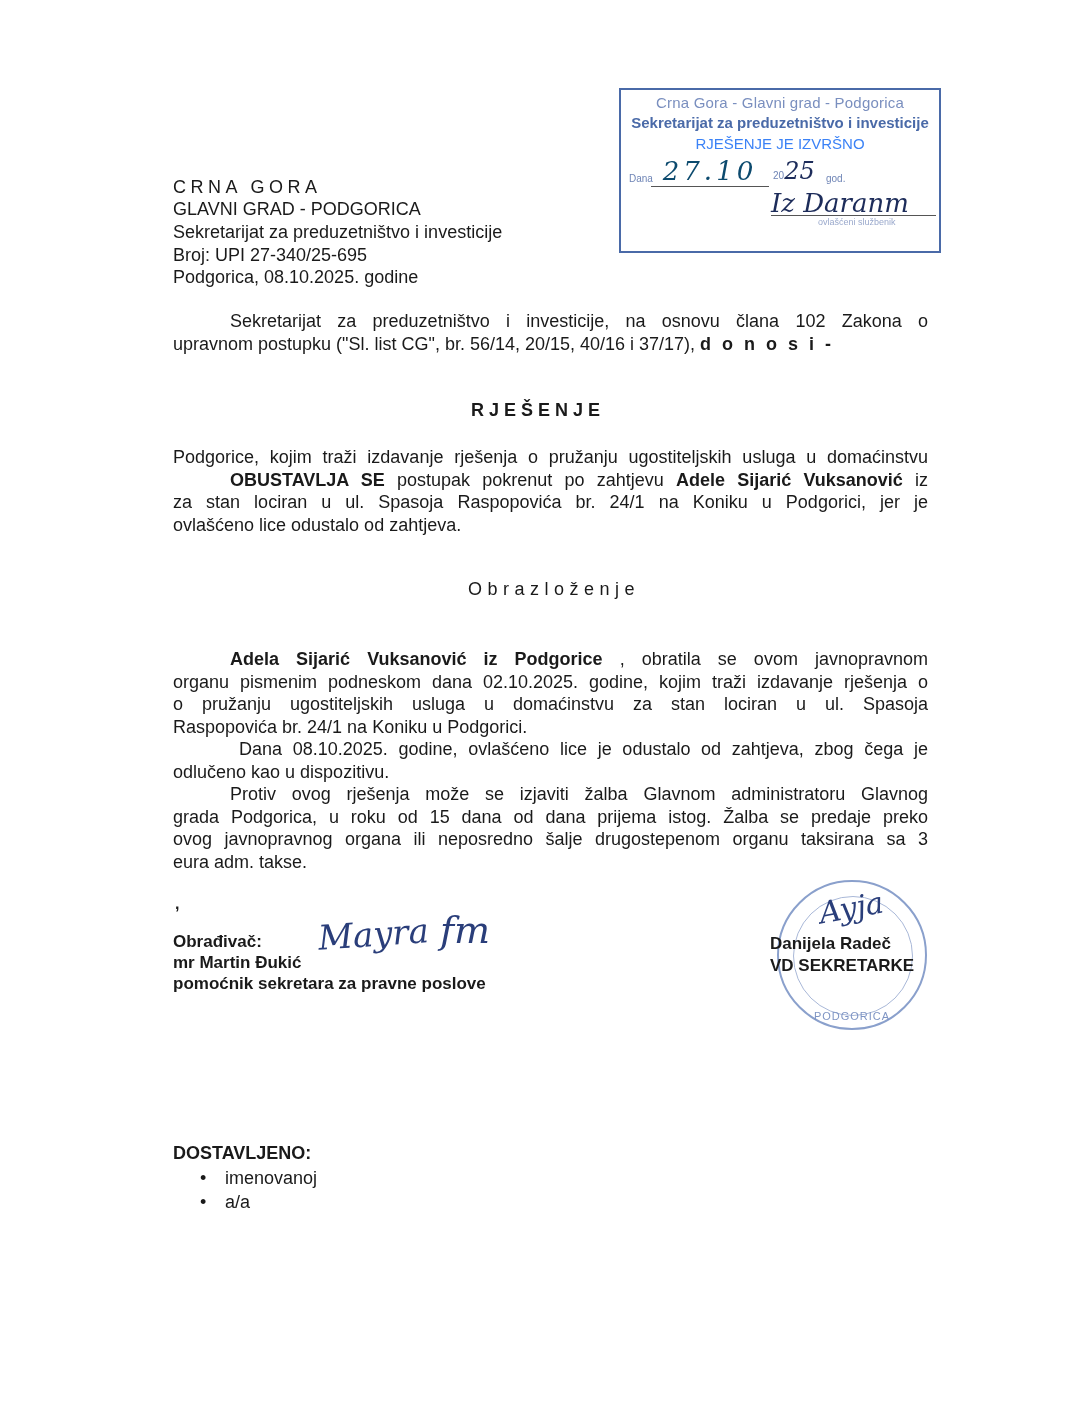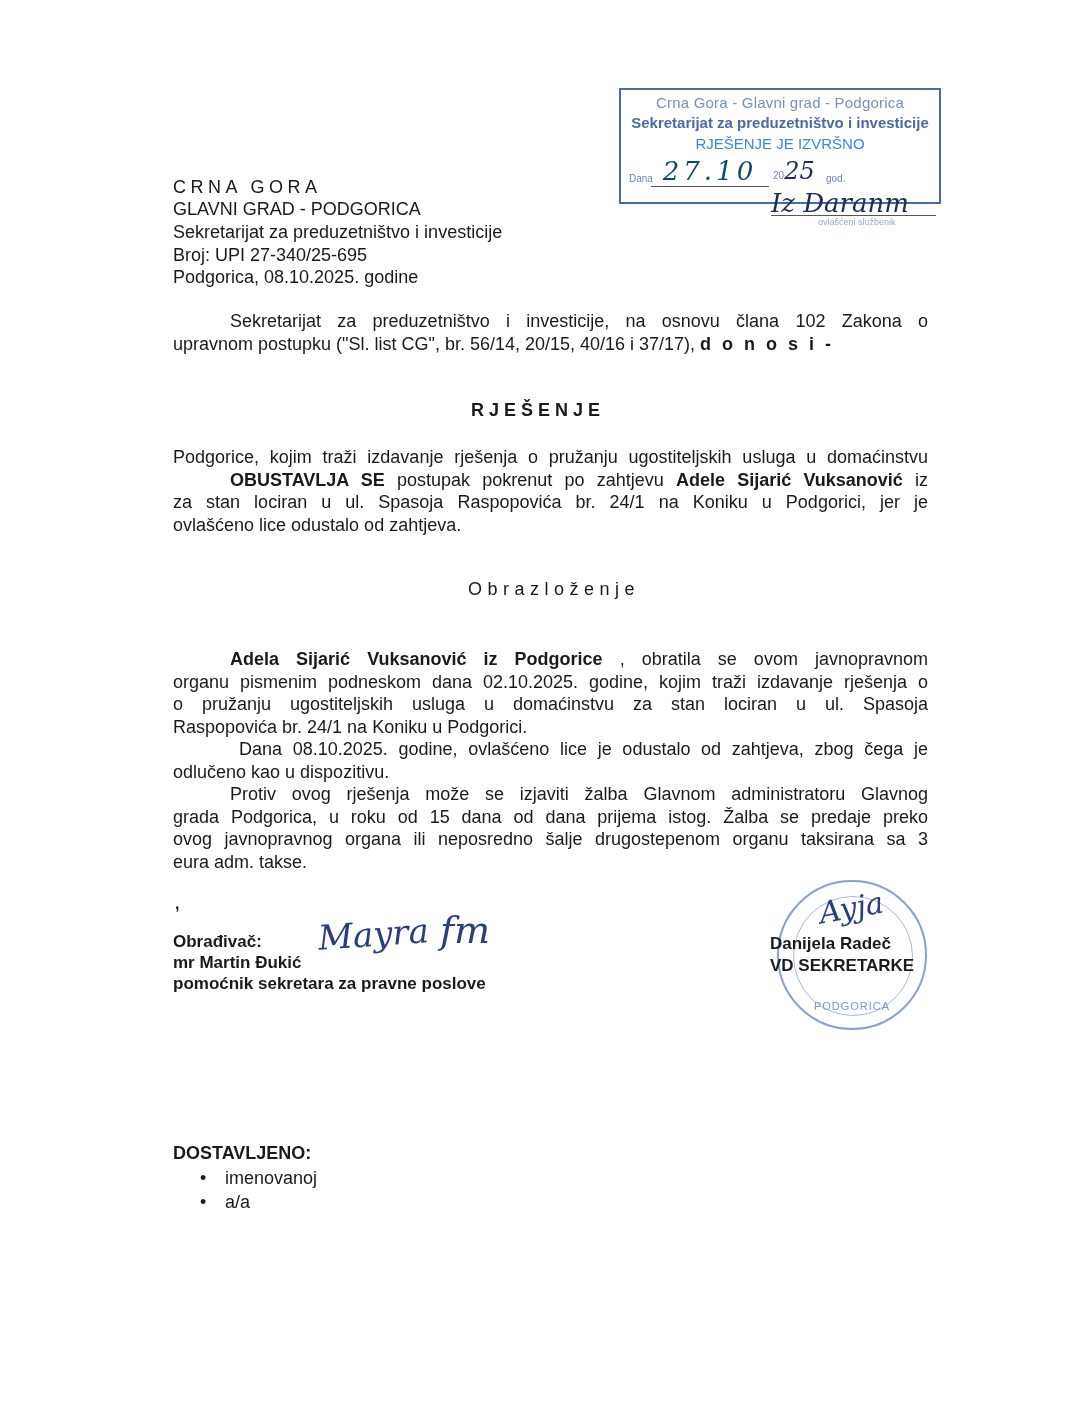--- a/index.html
+++ b/index.html
@@ -1,21 +1,21 @@
 <!DOCTYPE html>
 <html><head>
   <meta charset="utf-8">
   <style>
     html, body { margin: 0; padding: 0; background: #ffffff; }
     body { width: 1088px; height: 1408px; position: relative; overflow: hidden;
            font-family: "Liberation Sans", sans-serif; color: #1a1a1a; }
     .abs { position: absolute; }
 
     
-    .stamp-box { left: 619px; top: 88px; width: 322px; height: 116px;
+    .stamp-box { left: 619px; top: 88px; width: 322px; height: 165px;
                  border: 2px solid #4a6aa8; box-sizing: border-box; color: #3e5da0; }
     .stamp-line { position: absolute; left: 0; width: 100%; text-align: center; font-size: 15px; }
     .stamp-l1 { top: 4px; color: #7a8fbf; letter-spacing: 0.2px; }
     .stamp-l2 { top: 24px; color: #4a6aa8; font-weight: bold; }
     .stamp-l3 { top: 45px; color: #3b82f6; }
     .stamp-dana { position: absolute; left: 8px; top: 83px; font-size: 10px; color: #6f85b6; }
     .stamp-date { position: absolute; left: 30px; top: 66px; width: 118px; border-bottom: 1px solid #555;
                   font-family: "DejaVu Serif", serif; font-style: italic; font-size: 26px; color: #0c4a6e;
                   letter-spacing: 4px; height: 30px; line-height: 30px; text-align: center; }
     .stamp-year { position: absolute; left: 152px; top: 67px; font-family: "DejaVu Serif", serif; font-style: italic;
@@ -46,21 +46,21 @@
     .obraz { top: 648px; }
     .comma { left: 175px; top: 895px; font-size: 16px; font-weight: bold; }
 
     .sig-left { left: 173px; top: 931px; font-size: 17px; line-height: 21px; font-weight: bold; }
     .sig-scrawl { left: 318px; top: 914px; font-family: "DejaVu Serif", serif; font-style: italic; font-size: 34px; color: #2a3e7a; transform: rotate(-4deg); }
     .sig-scrawl2 { left: 440px; top: 908px; font-family: "DejaVu Serif", serif; font-style: italic; font-size: 38px; color: #2a3e7a; }
 
     .seal { left: 777px; top: 880px; width: 150px; height: 150px; border-radius: 50%;
             border: 2px solid #8aa0cc; box-sizing: border-box; }
     .seal-inner { position: absolute; left: 14px; top: 14px; width: 118px; height: 118px; border-radius: 50%; border: 1px solid #a9b8d8; }
-    .seal-bottom { position: absolute; left: 0; width: 100%; bottom: 16px; text-align: center; font-size: 11px; color: #7f95c4; letter-spacing: 1px; }
+    .seal-bottom { position: absolute; left: 0; width: 100%; bottom: 6px; text-align: center; font-size: 11px; color: #7f95c4; letter-spacing: 1px; }
     .seal-scrawl { position: absolute; left: 40px; top: 8px; font-family: "DejaVu Serif", serif; font-style: italic; font-size: 30px; color: #2a3e7a; transform: rotate(-10deg); }
     .sig-right { left: 770px; top: 933px; font-size: 17px; line-height: 22px; font-weight: bold; width: 170px; }
 
     .dost { left: 173px; top: 1143px; font-size: 18px; font-weight: bold; }
     .dost-list { left: 200px; top: 1166px; font-size: 18px; line-height: 24px; margin: 0; padding: 0; list-style: none; }
     .dost-list li { position: relative; padding-left: 25px; }
     .dost-list li::before { content: "\2022"; position: absolute; left: 0; top: 0; }
   </style>
 </head>
 <body>

